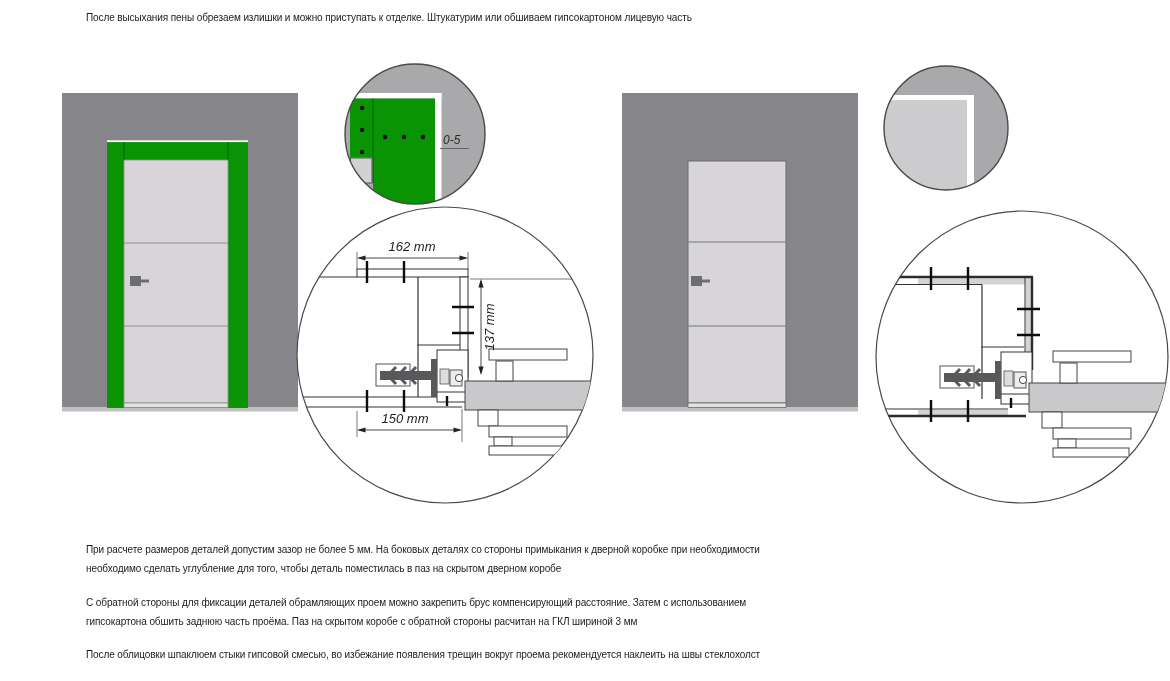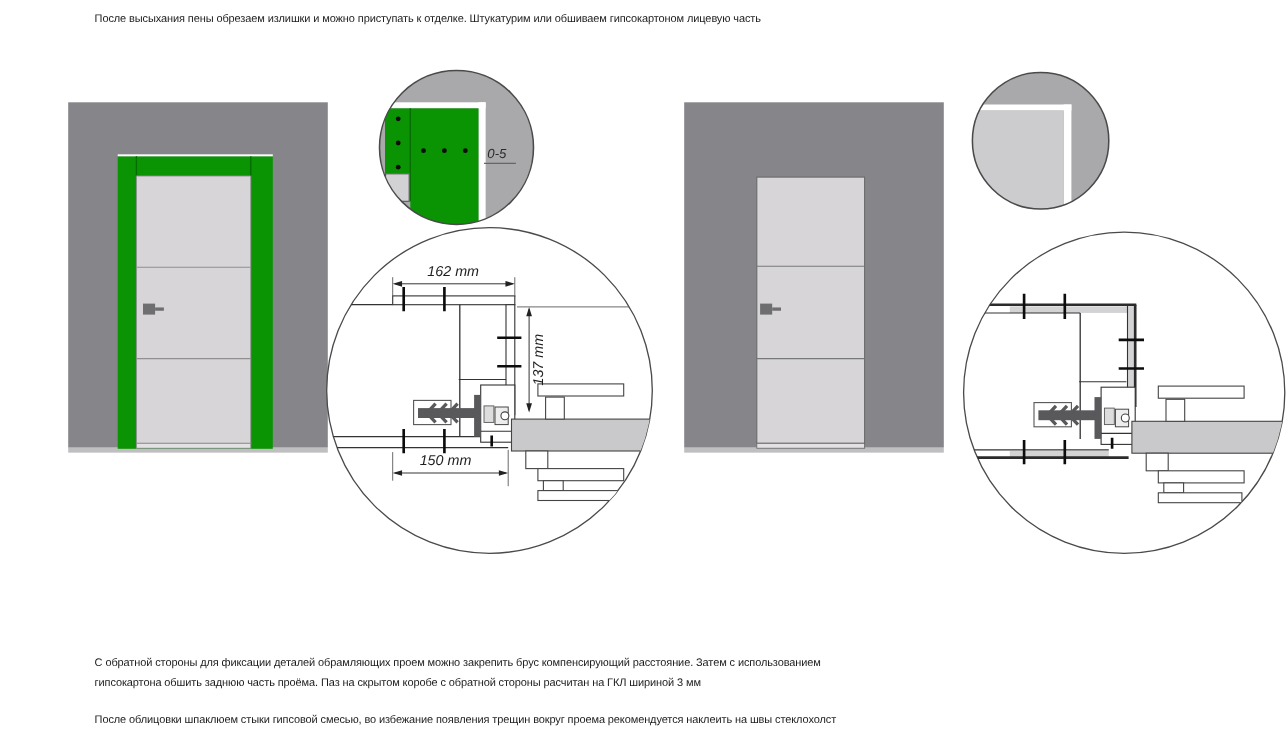--- a/index.html
+++ b/index.html
@@ -255,17 +255,19 @@
           <line x1="1017" y1="335" x2="1040" y2="335" class="tick"></line>
           <line x1="931" y1="400" x2="931" y2="422" class="tick"></line>
           <line x1="968" y1="400" x2="968" y2="422" class="tick"></line>
           <line x1="1011" y1="398" x2="1011" y2="408" class="tick"></line>
         </g>
       </g>
     </g>
   </svg>
 
   <div class="txt top">После высыхания пены обрезаем излишки и можно приступать к отделке. Штукатурим или обшиваем гипсокартоном лицевую часть</div>
+  <div class="txt p1">При расчете размеров деталей допустим зазор не более 5 мм. На боковых деталях со стороны примыкания к дверной коробке при необходимости
+необходимо сделать углубление для того, чтобы деталь поместилась в паз на скрытом дверном коробе</div>
   <div class="txt p2">С обратной стороны для фиксации деталей обрамляющих проем можно закрепить брус компенсирующий расстояние. Затем с использованием
 гипсокартона обшить заднюю часть проёма. Паз на скрытом коробе с обратной стороны расчитан на ГКЛ шириной 3 мм</div>
   <div class="txt p3">После облицовки шпаклюем стыки гипсовой смесью, во избежание появления трещин вокруг проема рекомендуется наклеить на швы стеклохолст</div>
 
 </div>
 
 </body></html>

